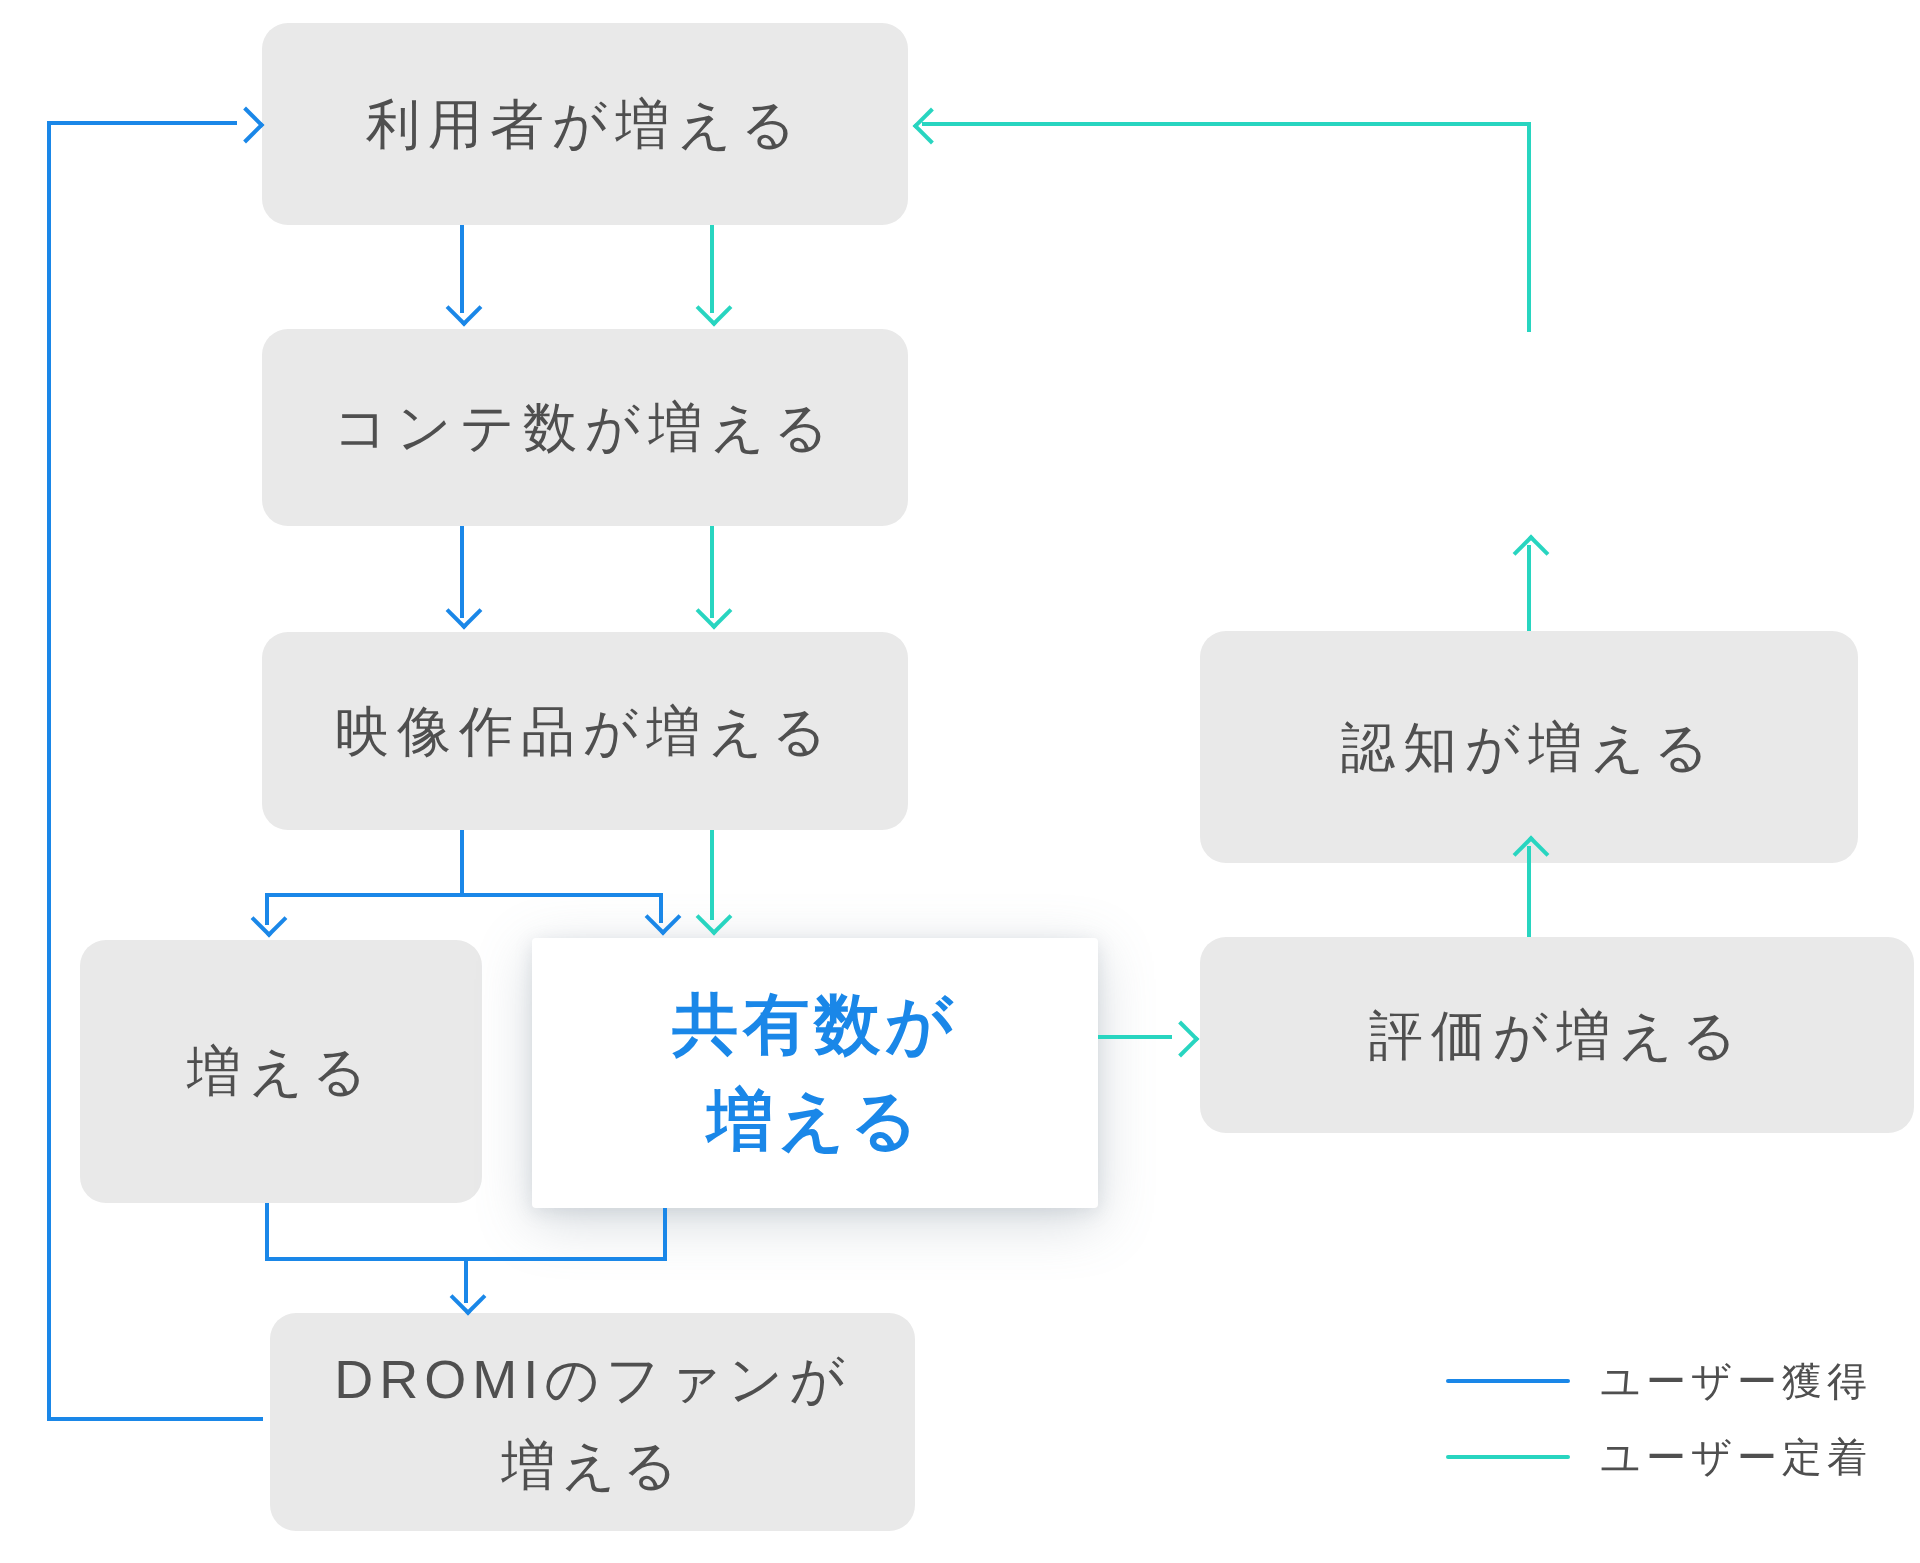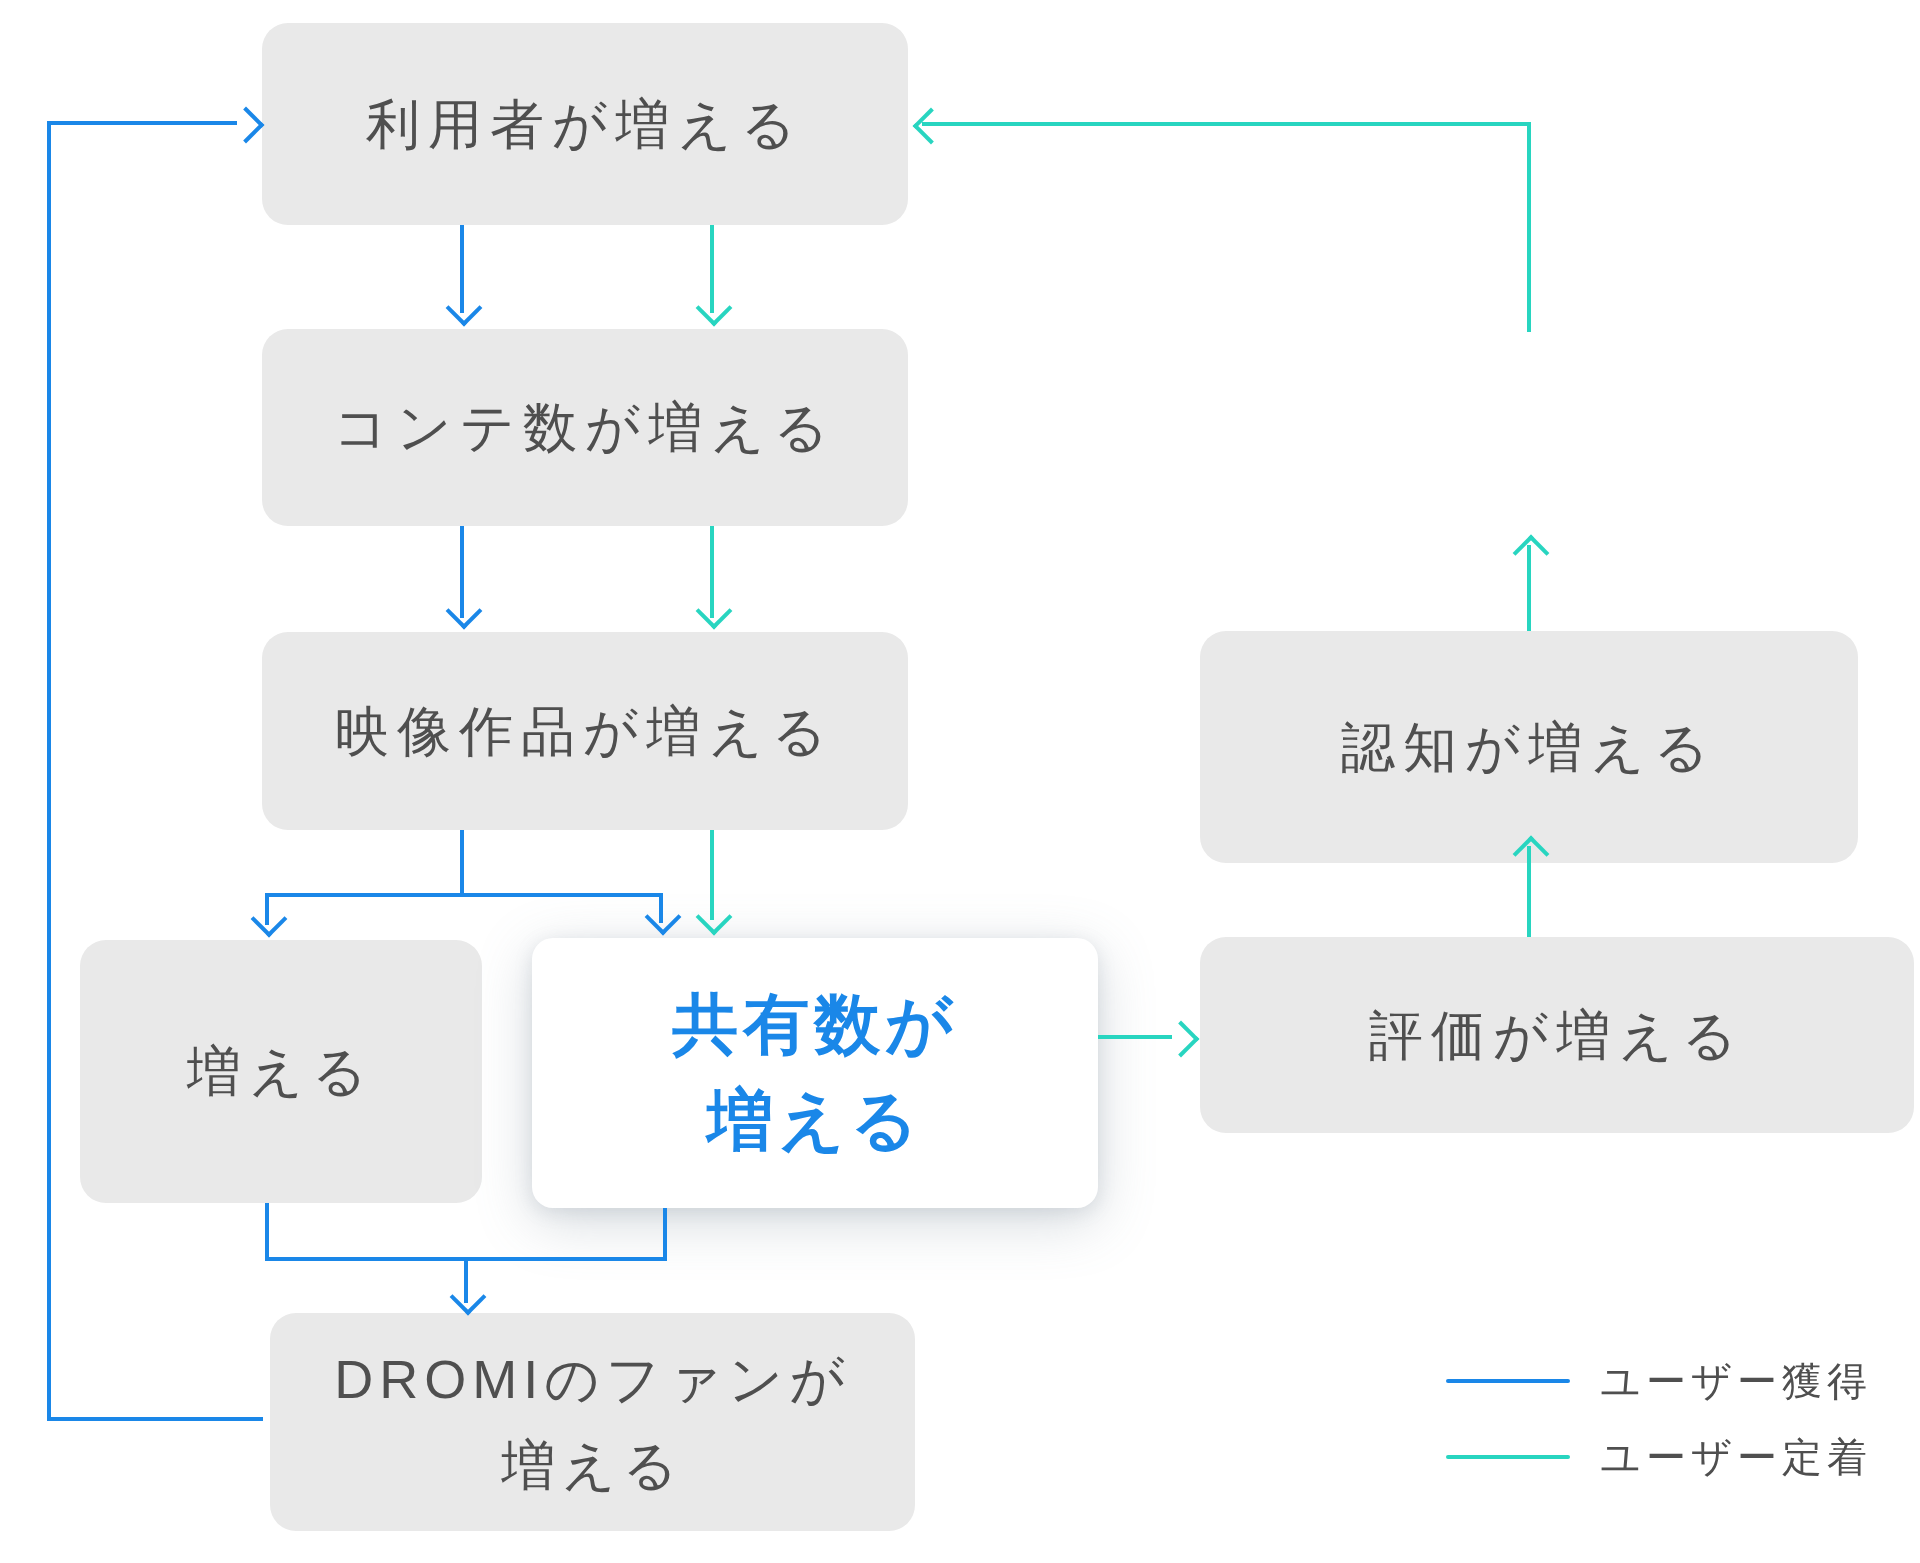--- a/index.html
+++ b/index.html
@@ -4,21 +4,21 @@
 <style>
   html,body{margin:0;padding:0;background:#ffffff;}
   body{font-family:"Liberation Sans","DejaVu Sans",sans-serif;}
   .canvas{position:relative;width:1920px;height:1563px;background:#ffffff;overflow:hidden;}
 
   
   .node{position:absolute;background:#e9e9e9;border-radius:26px;
         display:flex;flex-direction:column;align-items:center;justify-content:center;
         font-size:54px;color:#4f4f4f;letter-spacing:8px;line-height:1.6;text-align:center;}
   .node span{white-space:nowrap;}
-  .node.highlight{background:#ffffff;border-radius:21px;
+  .node.highlight{background:#ffffff;border-radius:4px;
         box-shadow:0 14px 55px rgba(120,135,150,.30), 0 4px 18px rgba(120,135,150,.18);
         font-size:66px;font-weight:bold;color:#1a87e8;letter-spacing:5px;line-height:1.45;}
 
   
   .seg{position:absolute;}
   .seg.blue{background:#1a87e8;}
   .seg.teal{background:#28d5c0;}
 
   
   .ah{position:absolute;width:22px;height:22px;border-right:4px solid;border-bottom:4px solid;background:transparent;}

